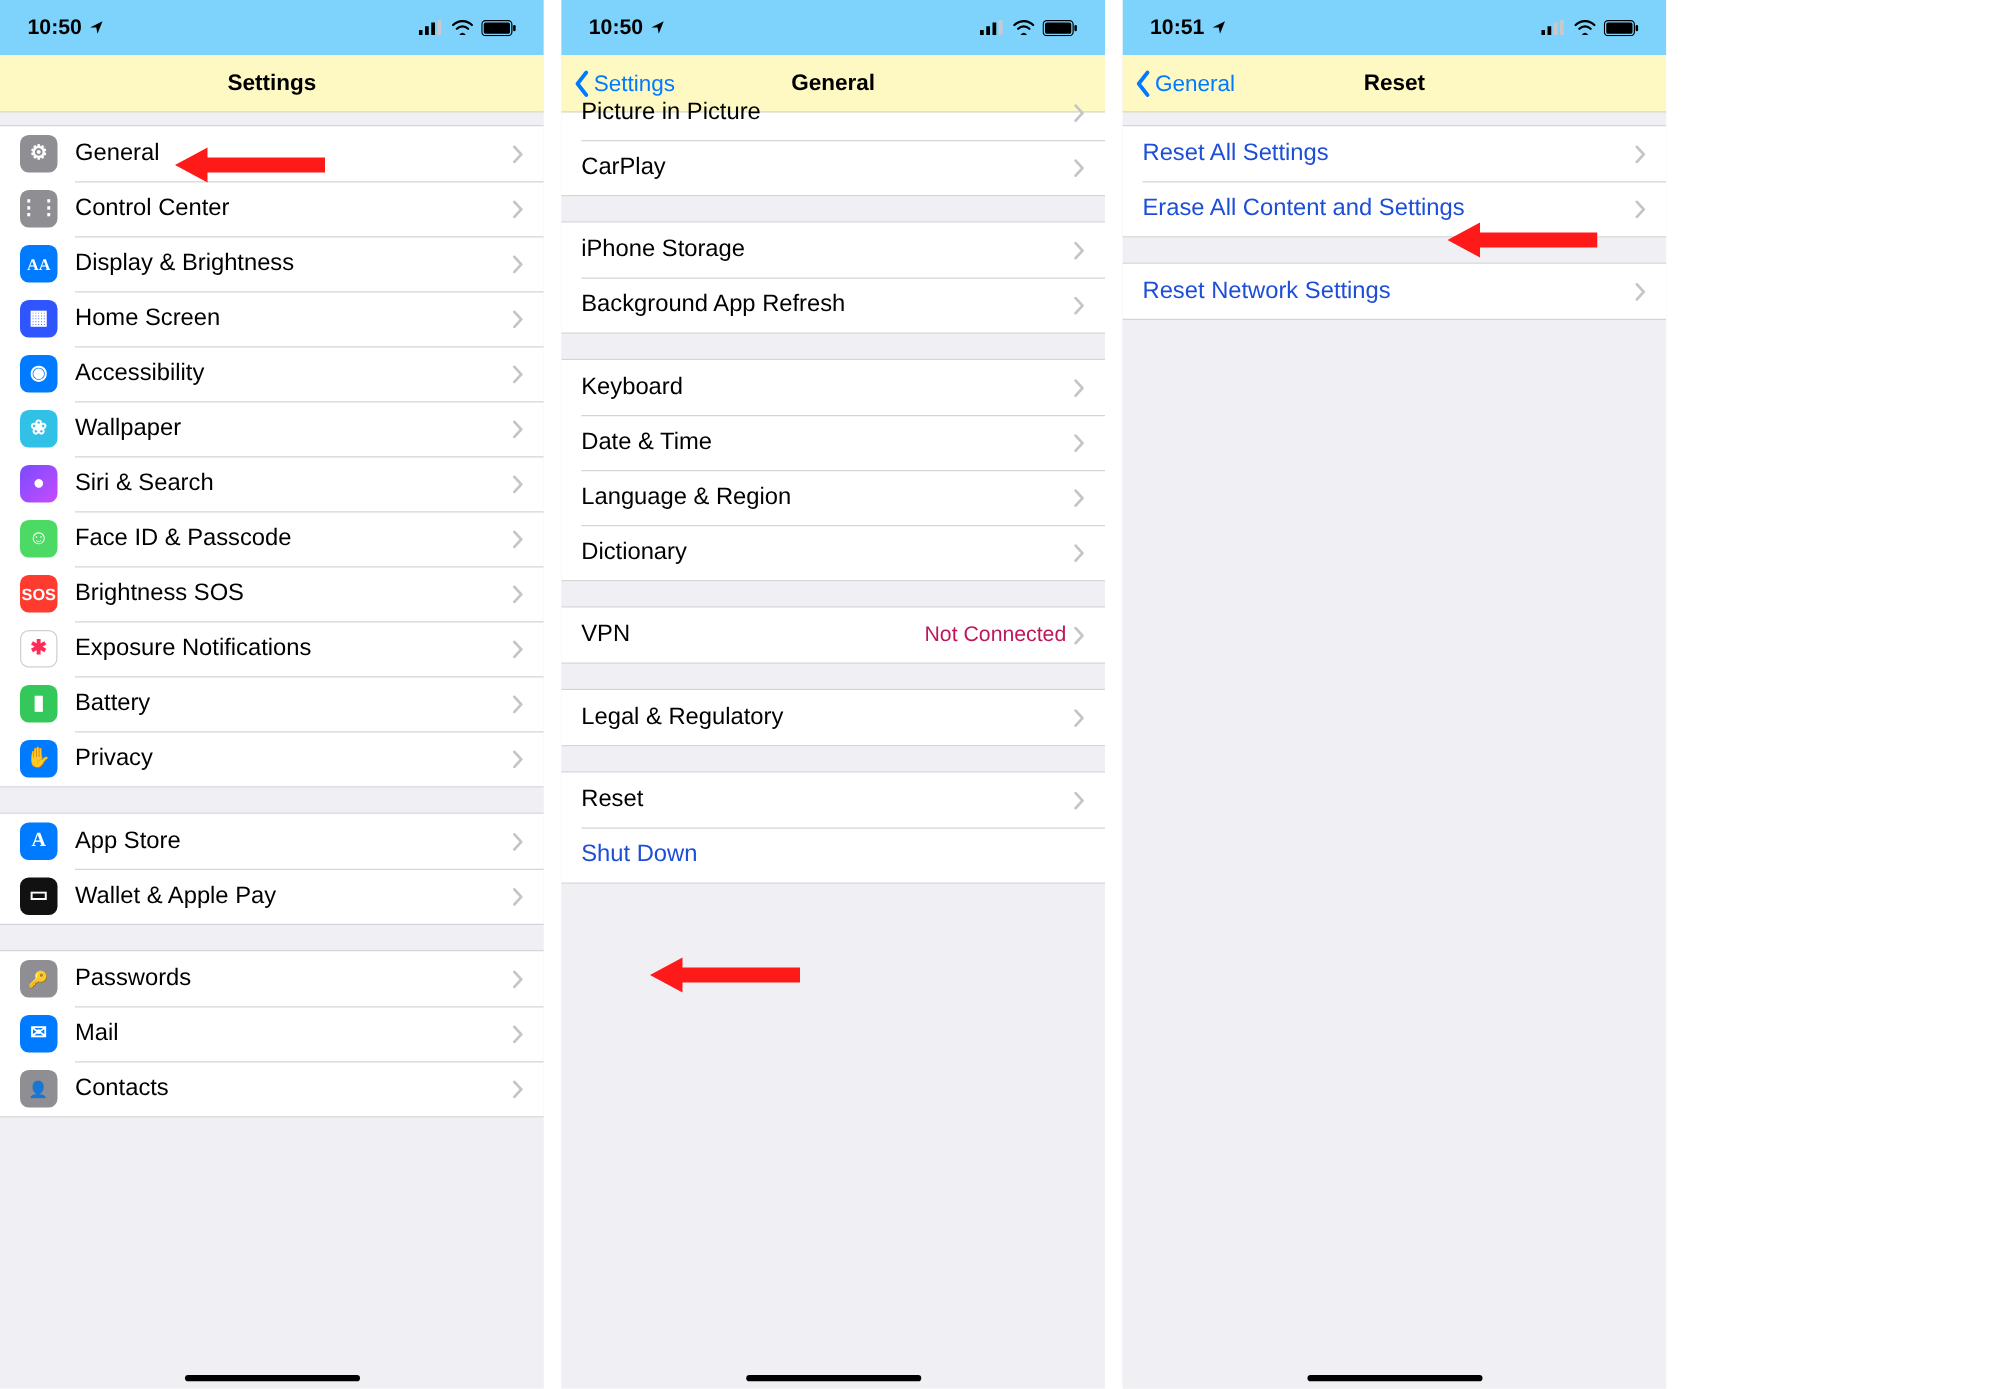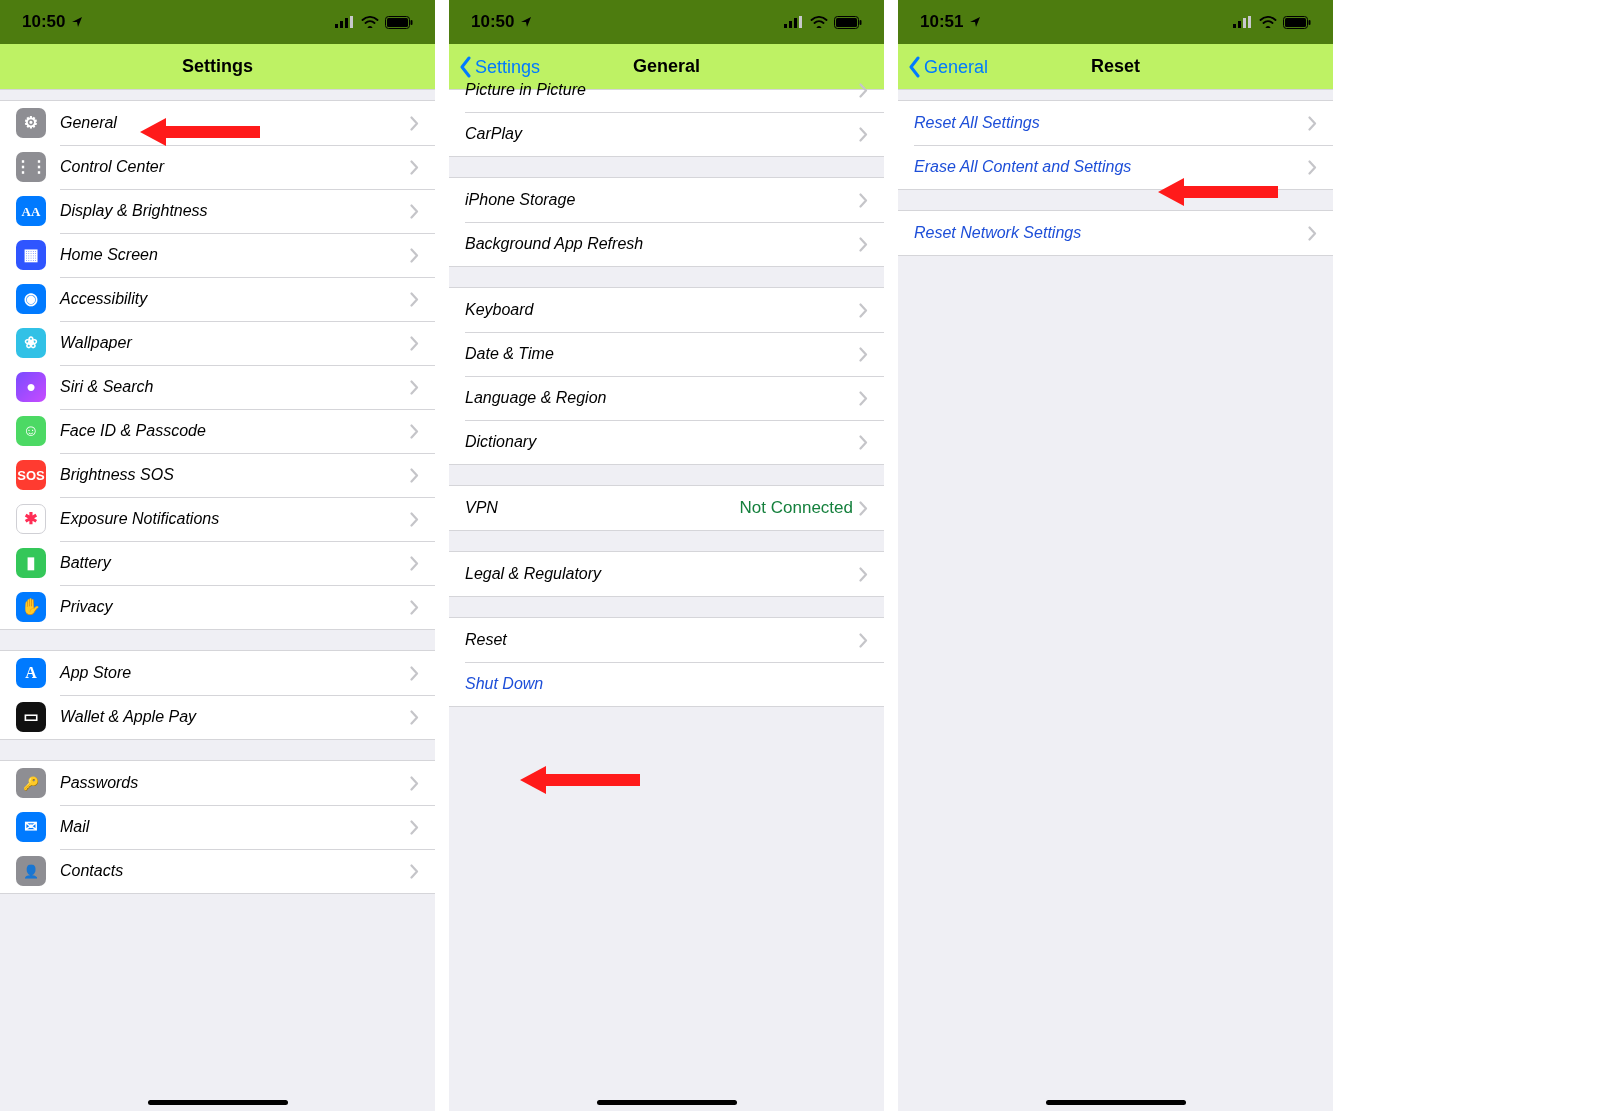--- a/index.html
+++ b/index.html
@@ -2,41 +2,41 @@
 <html><head>
 <meta charset="utf-8">
 <style>
   * { box-sizing: border-box; margin: 0; padding: 0; }
   html, body { width: 1600px; height: 1111px; font-family: -apple-system, "Helvetica Neue", Arial, sans-serif; background: #fff; }
   .canvas { display: flex; width: 1600px; height: 1111px; }
   .phone { width: 435px; height: 1111px; position: relative; background: #efeff4; overflow: hidden; }
   .phone + .phone { margin-left: 14px; }
 
   
-  .statusbar { height: 44px; display: flex; align-items: center; justify-content: space-between; padding: 0 22px; background: #4d7c0f; font-size: 17px; font-weight: 600; color: #000; }
+  .statusbar { height: 44px; display: flex; align-items: center; justify-content: space-between; padding: 0 22px; background: #7dd3fc; font-size: 17px; font-weight: 600; color: #000; }
   .sb-left { display: flex; align-items: center; gap: 6px; }
   .sb-right { display: flex; align-items: center; gap: 6px; }
   .sb-right svg { display: block; }
 
   
-  .navbar { height: 46px; background: #bef264; border-bottom: 1px solid #d5d5d9; display: flex; align-items: center; justify-content: center; position: relative; }
+  .navbar { height: 46px; background: #fef9c3; border-bottom: 1px solid #d5d5d9; display: flex; align-items: center; justify-content: center; position: relative; }
   .nav-title { font-size: 18px; font-weight: 600; color: #000; }
   .nav-back { position: absolute; left: 10px; top: 0; height: 46px; display: flex; align-items: center; gap: 2px; color: #007aff; font-size: 18px; }
   .nav-back svg { width: 14px; height: 22px; }
 
   
   .group { margin-top: 20px; background: #fff; border-top: 1px solid #d5d5d9; border-bottom: 1px solid #d5d5d9; }
   .group.first { margin-top: 10px; }
   .row { display: flex; align-items: center; height: 44px; padding: 0 16px; position: relative; }
   .row + .row::before { content: ""; position: absolute; left: 16px; right: 0; top: 0; height: 1px; background: #d5d5d9; }
   .row.with-icon + .row.with-icon::before { left: 60px; }
   .row-icon { width: 30px; height: 30px; border-radius: 7px; margin-right: 14px; display: flex; align-items: center; justify-content: center; font-size: 15px; font-weight: 700; color: #fff; flex-shrink: 0; }
-  .row-label { flex: 1; font-size: 16px; color: #000; font-style: italic; }
+  .row-label { flex: 1; font-size: 19px; color: #000; }
   .row-label.link { color: #1d4ed8; }
-  .row-value { font-size: 17px; color: #15803d; margin-right: 6px; }
+  .row-value { font-size: 17px; color: #be185d; margin-right: 6px; }
   .chev { width: 9px; height: 15px; flex-shrink: 0; }
   .chev path { stroke: #c5c5c9; stroke-width: 2.2; fill: none; stroke-linecap: round; stroke-linejoin: round; }
 
   
   .bg-gray  { background: #8e8e93; }
   .bg-blue  { background: #007aff; font-family: Liberation Serif, serif; }
   .bg-indigo{ background: #2f55ff; }
   .bg-cyan  { background: #31c1e6; }
   .bg-purple{ background: linear-gradient(135deg,#7a4bff,#c84bff); }
   .bg-green { background: #34c759; }

